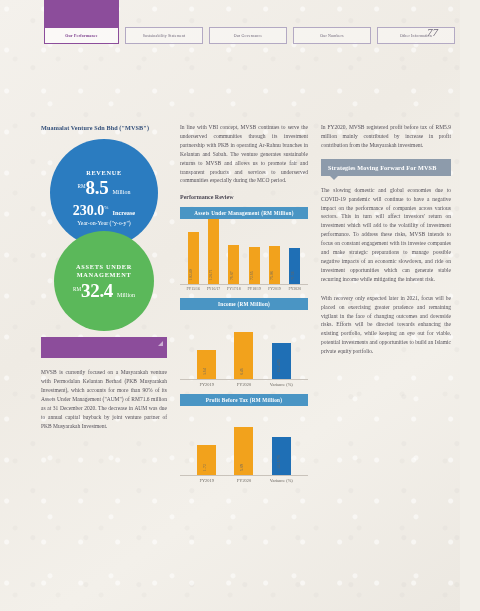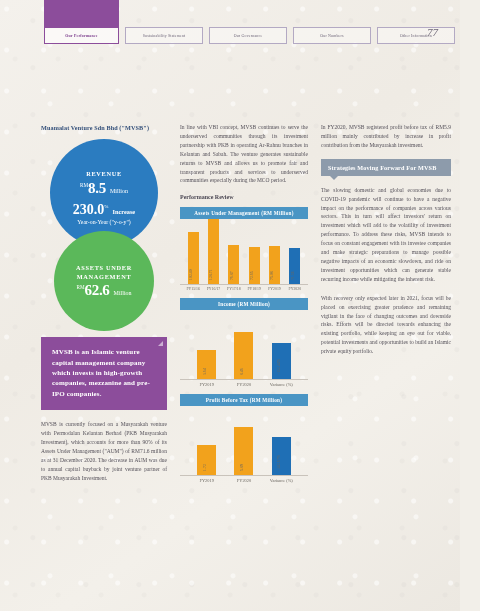--- a/index.html
+++ b/index.html
@@ -79,21 +79,21 @@
     background: #2b7cc0;
     padding-top: 8px;
   }
   .circle-green {
     left: 13px; top: 92px; width: 100px; height: 100px;
     background: #5bb85a;
   }
   .c-label { font-size: 6.3px; letter-spacing: .7px; font-weight: bold; line-height: 1.35; }
   .c-amount { margin-top: 1px; line-height: 1; }
   .c-rm { font-size: 5.2px; vertical-align: super; }
-  .c-big { font-size: 15px; font-weight: bold; letter-spacing: -.3px; }
+  .c-big { font-size: 19px; font-weight: bold; letter-spacing: -.3px; }
   .c-unit { font-size: 6px; }
   .c-pct-row { margin-top: 5px; line-height: 1; }
   .c-pct { font-size: 14px; font-weight: bold; }
   .c-sup { font-size: 5px; vertical-align: super; }
   .c-inc { font-size: 6.3px; font-weight: bold; }
   .c-yoy { font-size: 5.8px; margin-top: 2px; }
 
   
   .callout {
     position: relative;
@@ -223,29 +223,28 @@
         <div class="c-pct-row">
           <span class="c-pct">230.0</span><span class="c-sup">%</span> <span class="c-inc">Increase</span>
         </div>
         <div class="c-yoy">Year-on-Year ("y-o-y")</div>
       </div>
 
       <div class="circle circle-green">
         <div class="c-label">ASSETS UNDER</div>
         <div class="c-label">MANAGEMENT</div>
         <div class="c-amount">
-          <span class="c-rm">RM</span><span class="c-big">62.6</span> <span class="c-unit">Million</span>
+          <span class="c-rm">RM</span><span class="c-big">32.4</span> <span class="c-unit">Million</span>
         </div>
       </div>
 
     </div>
 
     <div class="callout">
       <span class="fold"></span>
-      <span>MVSB is an Islamic venture capital management company which invests in high-growth companies, mezzanine and pre-IPO companies.</span>
     </div>
 
     <div class="body-text">MVSB is currently focused on a Musyarakah venture with Permodalan Kelantan Berhad (PKB Musyarakah Investment), which accounts for more than 90% of its Assets Under Management ("AUM") of RM71.6 million as at 31 December 2020. The decrease in AUM was due to annual capital buyback by joint venture partner of PKB Musyarakah Investment.</div>
 
   </div>
 
   <div class="col col-mid">
 
     <div class="body-text tight">In line with VBI concept, MVSB continues to serve the underserved communities through its investment partnership with PKB in operating Ar-Rahnu branches in Kelantan and Sabah. The venture generates sustainable returns to MVSB and allows us to promote fair and transparent products and services to underserved communities especially during the MCO period.</div>
 

